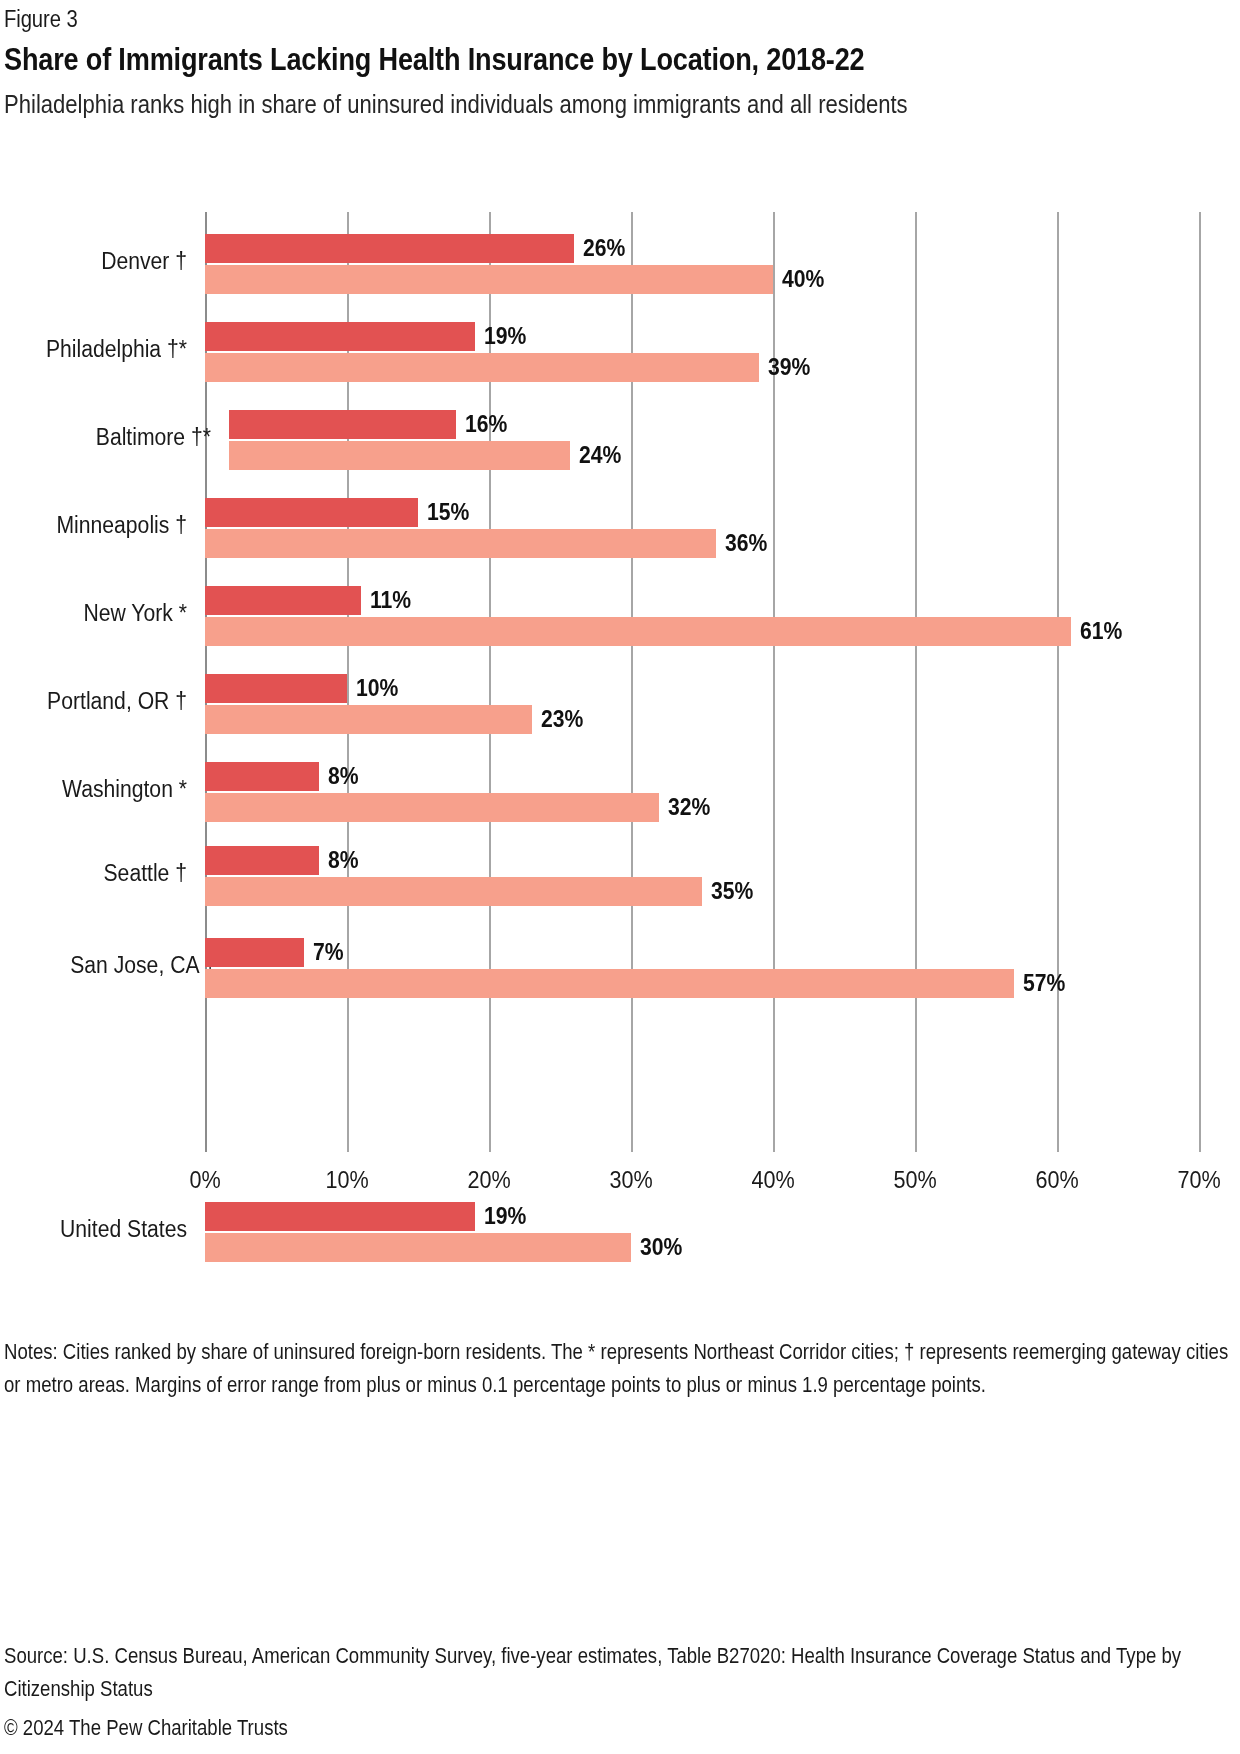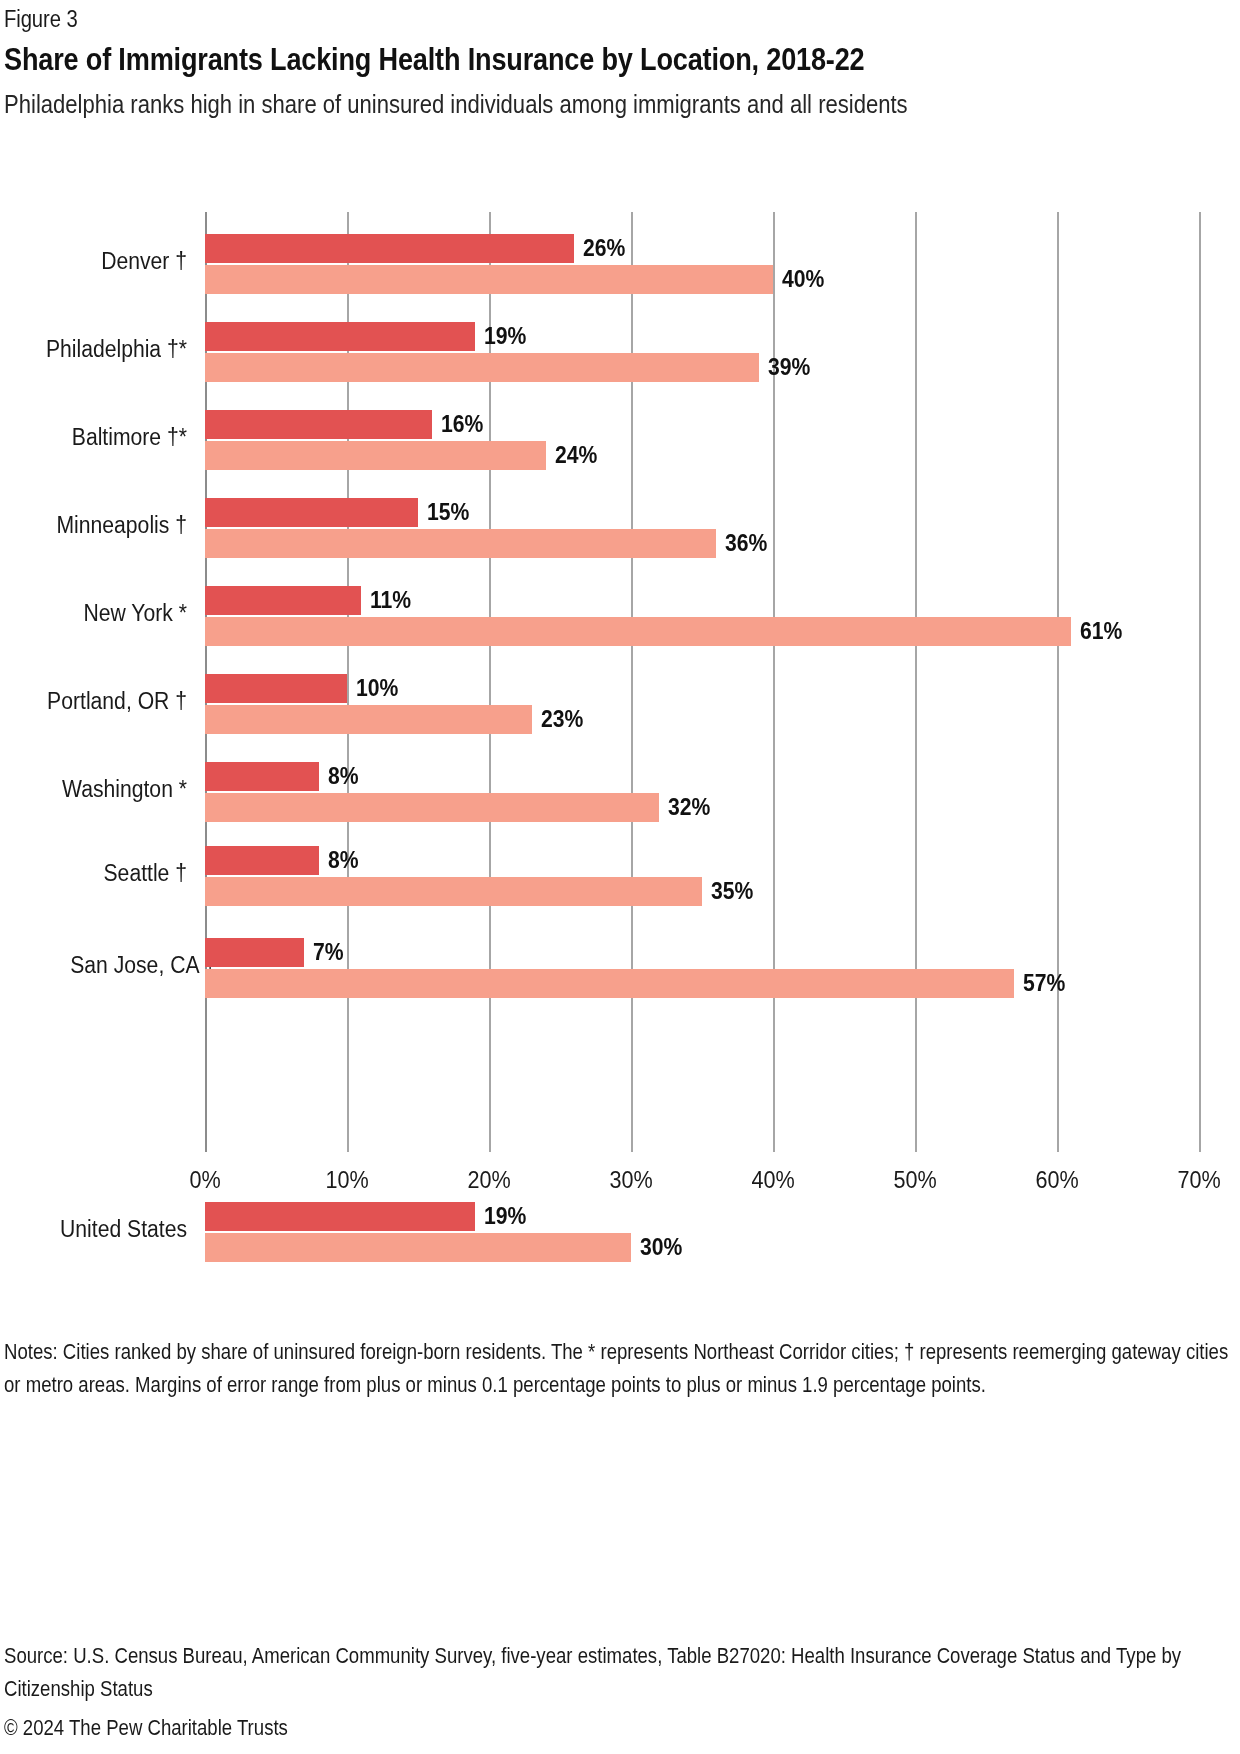--- a/index.html
+++ b/index.html
@@ -232,21 +232,21 @@
           <div class="bar s2" style="width: 568px; background: rgb(247, 160, 140);"></div>
           <div class="bar-value s2" style="left: 577px;">40%</div>
         </div>
         <div class="row" style="top: 110px; height: 62px;">
           <div class="cat-label" style="top: 16px; right: 1012px;">Philadelphia †*</div>
           <div class="bar s1" style="width: 269.8px; background: rgb(226, 82, 82);"></div>
           <div class="bar-value s1" style="left: 278.8px;">19%</div>
           <div class="bar s2" style="width: 553.8px; background: rgb(247, 160, 140);"></div>
           <div class="bar-value s2" style="left: 562.8px;">39%</div>
         </div>
-        <div class="row" style="top: 198px; height: 62px;">
+        <div class="row" style="top: 198px; height: 62px; margin-left: 24px;">
           <div class="cat-label" style="top: 16px; right: 1012px;">Baltimore †*</div>
           <div class="bar s1" style="width: 227.2px; background: rgb(226, 82, 82);"></div>
           <div class="bar-value s1" style="left: 236.2px;">16%</div>
           <div class="bar s2" style="width: 340.8px; background: rgb(247, 160, 140);"></div>
           <div class="bar-value s2" style="left: 349.8px;">24%</div>
         </div>
         <div class="row" style="top: 286px; height: 62px;">
           <div class="cat-label" style="top: 16px; right: 1012px;">Minneapolis †</div>
           <div class="bar s1" style="width: 213px; background: rgb(226, 82, 82);"></div>
           <div class="bar-value s1" style="left: 222px;">15%</div>

